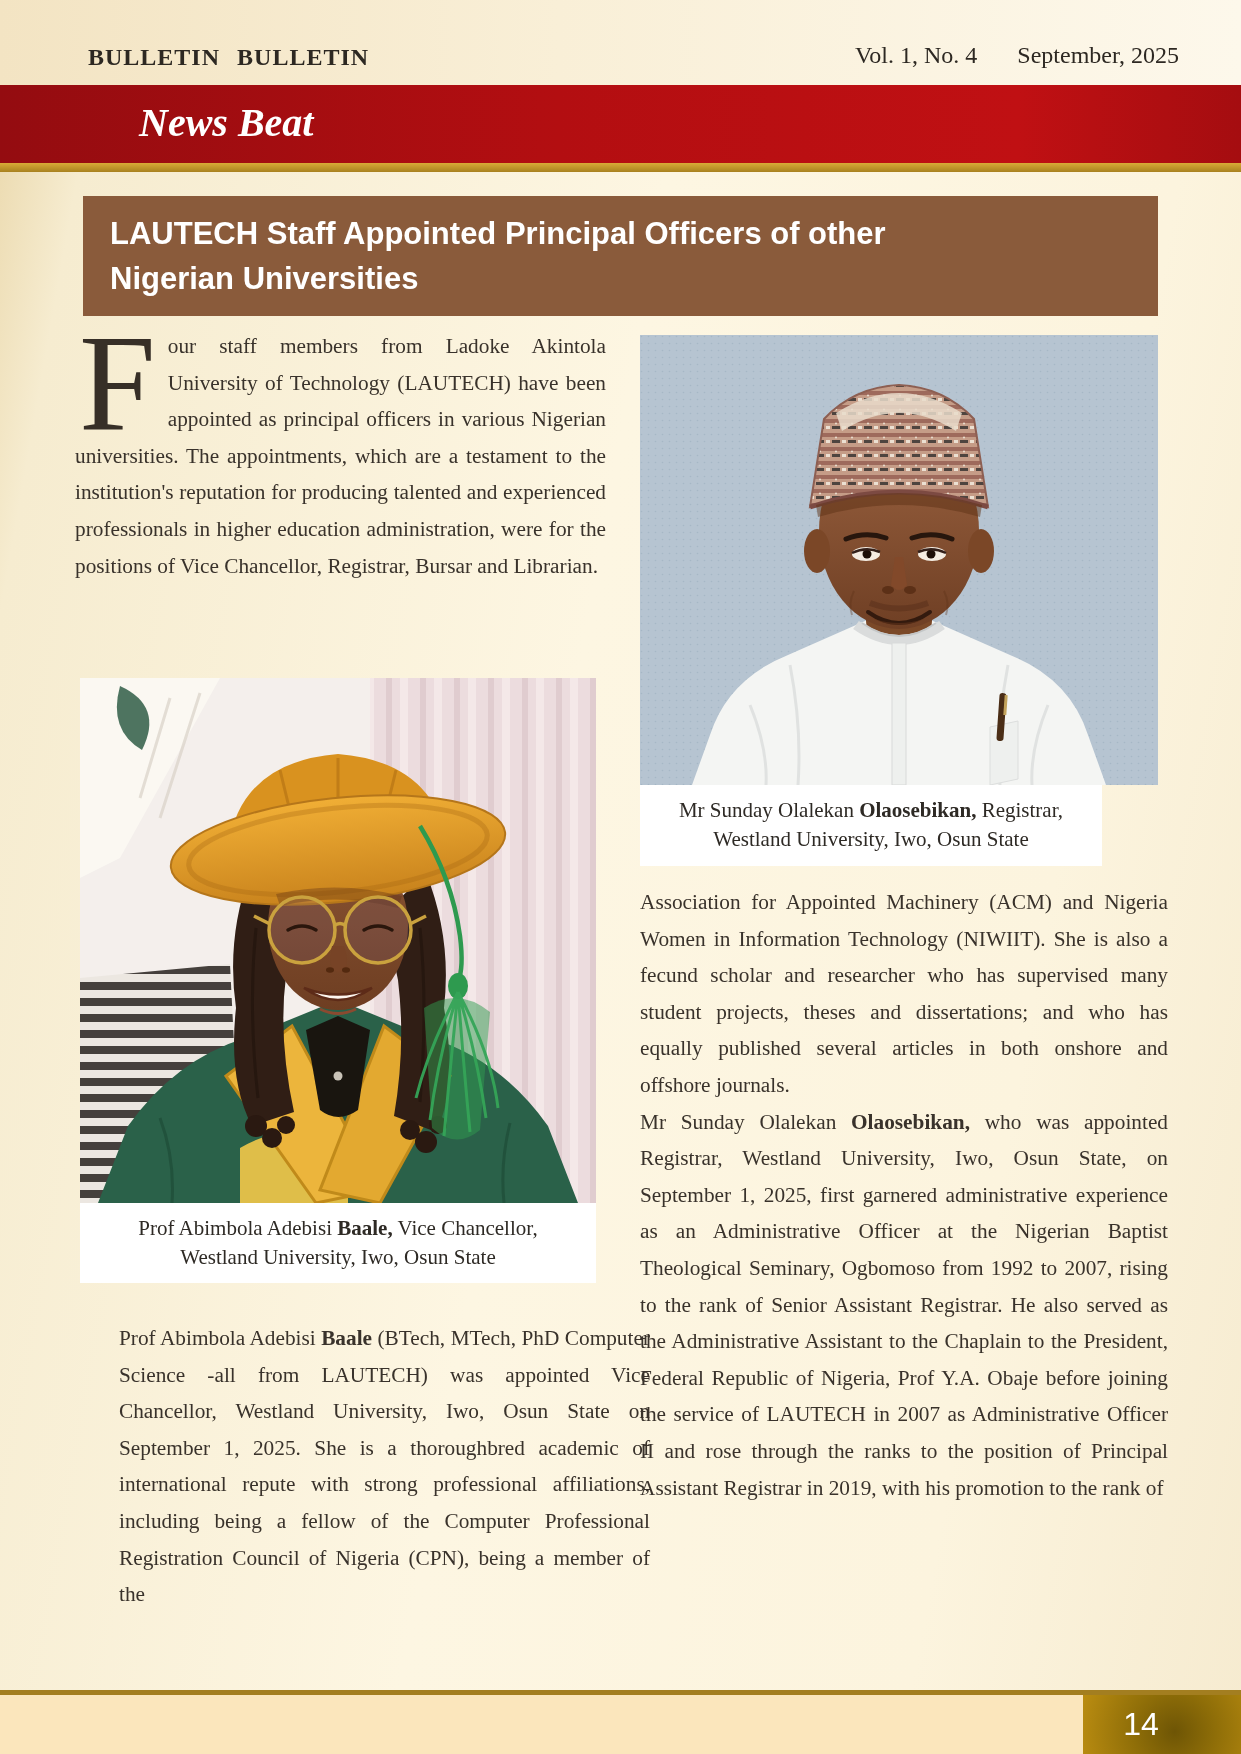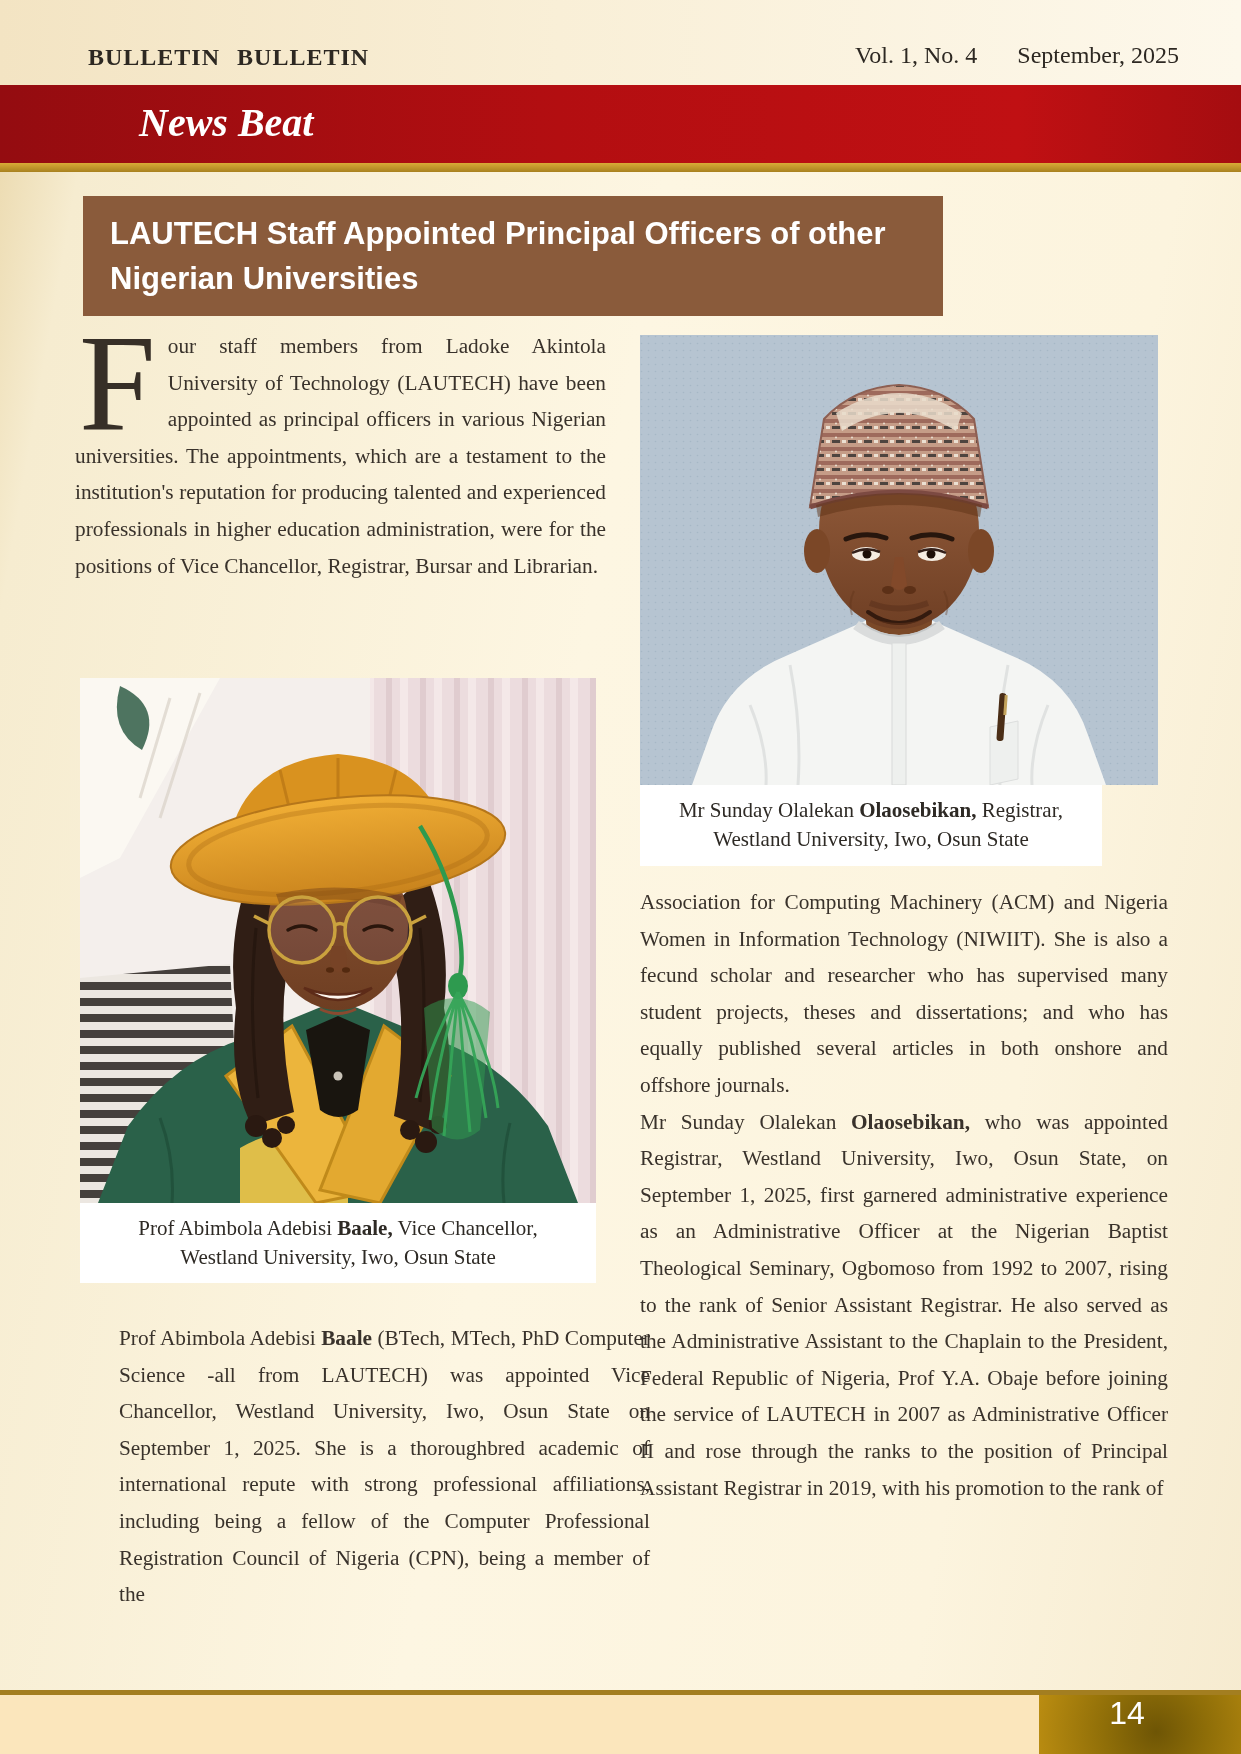--- a/index.html
+++ b/index.html
@@ -16,21 +16,21 @@
   .masthead-right{position:absolute;right:62px;top:42px;font-size:24px;color:#2d2822;}
   .masthead-right .vol{margin-right:40px;}
   
   .banner{position:absolute;left:0;top:85px;width:1241px;height:78px;
     background:linear-gradient(90deg,#940c10 0%,#b30e11 45%,#c01013 82%,#a50d10 100%);}
   .banner-label{position:absolute;left:95px;top:14px;color:#ffffff;
     font-style:italic;font-weight:bold;font-size:40px;margin-left:44px;}
   .gold-rule{position:absolute;left:0;top:163px;width:1241px;height:9px;
     background:linear-gradient(180deg,#d9ab37,#a8811f);}
   
-  .headline-box{position:absolute;left:83px;top:196px;width:860px;height:120px;
+  .headline-box{position:absolute;left:83px;top:196px;width:1075px;height:120px;
     background:#8a5b3b;box-sizing:border-box;padding:15px 0 0 27px;}
   .headline-box .hl{color:#ffffff;font-family:"Liberation Sans",sans-serif;
     font-weight:bold;font-size:31px;line-height:45px;}
   
   .body-text{font-size:21.3px;line-height:36.6px;text-align:justify;color:#39322b;margin:0;}
   .col-left-p1{position:absolute;left:75px;top:328px;width:531px;}
   .col-left-p2{position:absolute;left:75px;top:1320px;width:531px;margin-left:44px;}
   .col-right{position:absolute;left:640px;top:884px;width:528px;}
   .dropcap{float:left;font-size:138px;line-height:100px;margin:6px 12px 0 4px;color:#372f27;}
   b{font-weight:bold;}
@@ -41,23 +41,23 @@
   .figure svg{display:block;}
   .caption{background:#ffffff;text-align:center;font-size:21px;line-height:29px;
     color:#2e2a25;padding:11px 6px 0 6px;}
   .fig-left .caption{height:69px;}
   .fig-right .caption{height:70px;}
   
   .footer-rule{position:absolute;left:0;top:1690px;width:1241px;height:5px;background:#a37e20;}
   .footer{position:absolute;left:0;top:1695px;width:1241px;height:59px;background:#fbe6bc;}
   .footer-url{position:absolute;left:88px;top:15px;font-family:"Liberation Sans",sans-serif;
     font-size:21px;color:#b1871c;margin-top:48px;}
-  .page-num-block{position:absolute;right:0;top:0;width:186px;height:59px;
+  .page-num-block{position:absolute;right:0;top:0;width:158px;height:59px;
     background:radial-gradient(circle at 58% 62%,#6e5505 0%,#8f6e08 42%,#bb8d11 100%);
-    display:flex;justify-content:center;padding-left:16px;}
+    display:flex;align-items:center;justify-content:center;}
   .page-num{color:#ffffff;font-family:"Liberation Sans",sans-serif;font-size:32px;
     padding-right:42px;}
 </style>
 </head>
 <body>
 
 <div id="page">
 
   <div class="masthead">
     <div class="masthead-title">BULLETIN BULLETIN</div>
@@ -221,21 +221,21 @@
       <rect x="358" y="358" width="7" height="48" rx="3" fill="#4a2d16" transform="rotate(4 361 382)"></rect>
       <rect x="364" y="360" width="3" height="20" fill="#c3a35c" transform="rotate(4 365 370)"></rect>
     </svg>
     <figcaption class="caption">
       <div><span>Mr Sunday Olalekan </span><b>Olaosebikan,</b><span> Registrar,</span></div>
       <div>Westland University, Iwo, Osun State</div>
     </figcaption>
   </figure>
 
   <div class="col-right">
-    <p class="body-text">Association for Computing Machinery (ACM) and Nigeria Women in Information Technology (NIWIIT). She is also a fecund scholar and researcher who has supervised many student projects, theses and dissertations; and who has equally published several articles in both onshore and offshore journals.</p>
+    <p class="body-text">Association for Appointed Machinery (ACM) and Nigeria Women in Information Technology (NIWIIT). She is also a fecund scholar and researcher who has supervised many student projects, theses and dissertations; and who has equally published several articles in both onshore and offshore journals.</p>
     <p class="body-text"><span>Mr Sunday Olalekan </span><b>Olaosebikan,</b><span> who was appointed Registrar, Westland University, Iwo, Osun State, on September 1, 2025, first garnered administrative experience as an Administrative Officer at the Nigerian Baptist Theological Seminary, Ogbomoso from 1992 to 2007, rising to the rank of Senior Assistant Registrar. He also served as the Administrative Assistant to the Chaplain to the President, Federal Republic of Nigeria, Prof Y.A. Obaje before joining the service of LAUTECH in 2007 as Administrative Officer II and rose through the ranks to the position of Principal Assistant Registrar in 2019, with his promotion to the rank of</span></p>
   </div>
 
   <div class="footer-rule"></div>
   <div class="footer">
     <div class="footer-url">www.lautech.edu.ng</div>
     <div class="page-num-block">
       <span class="page-num">14</span>
     </div>
   </div>

